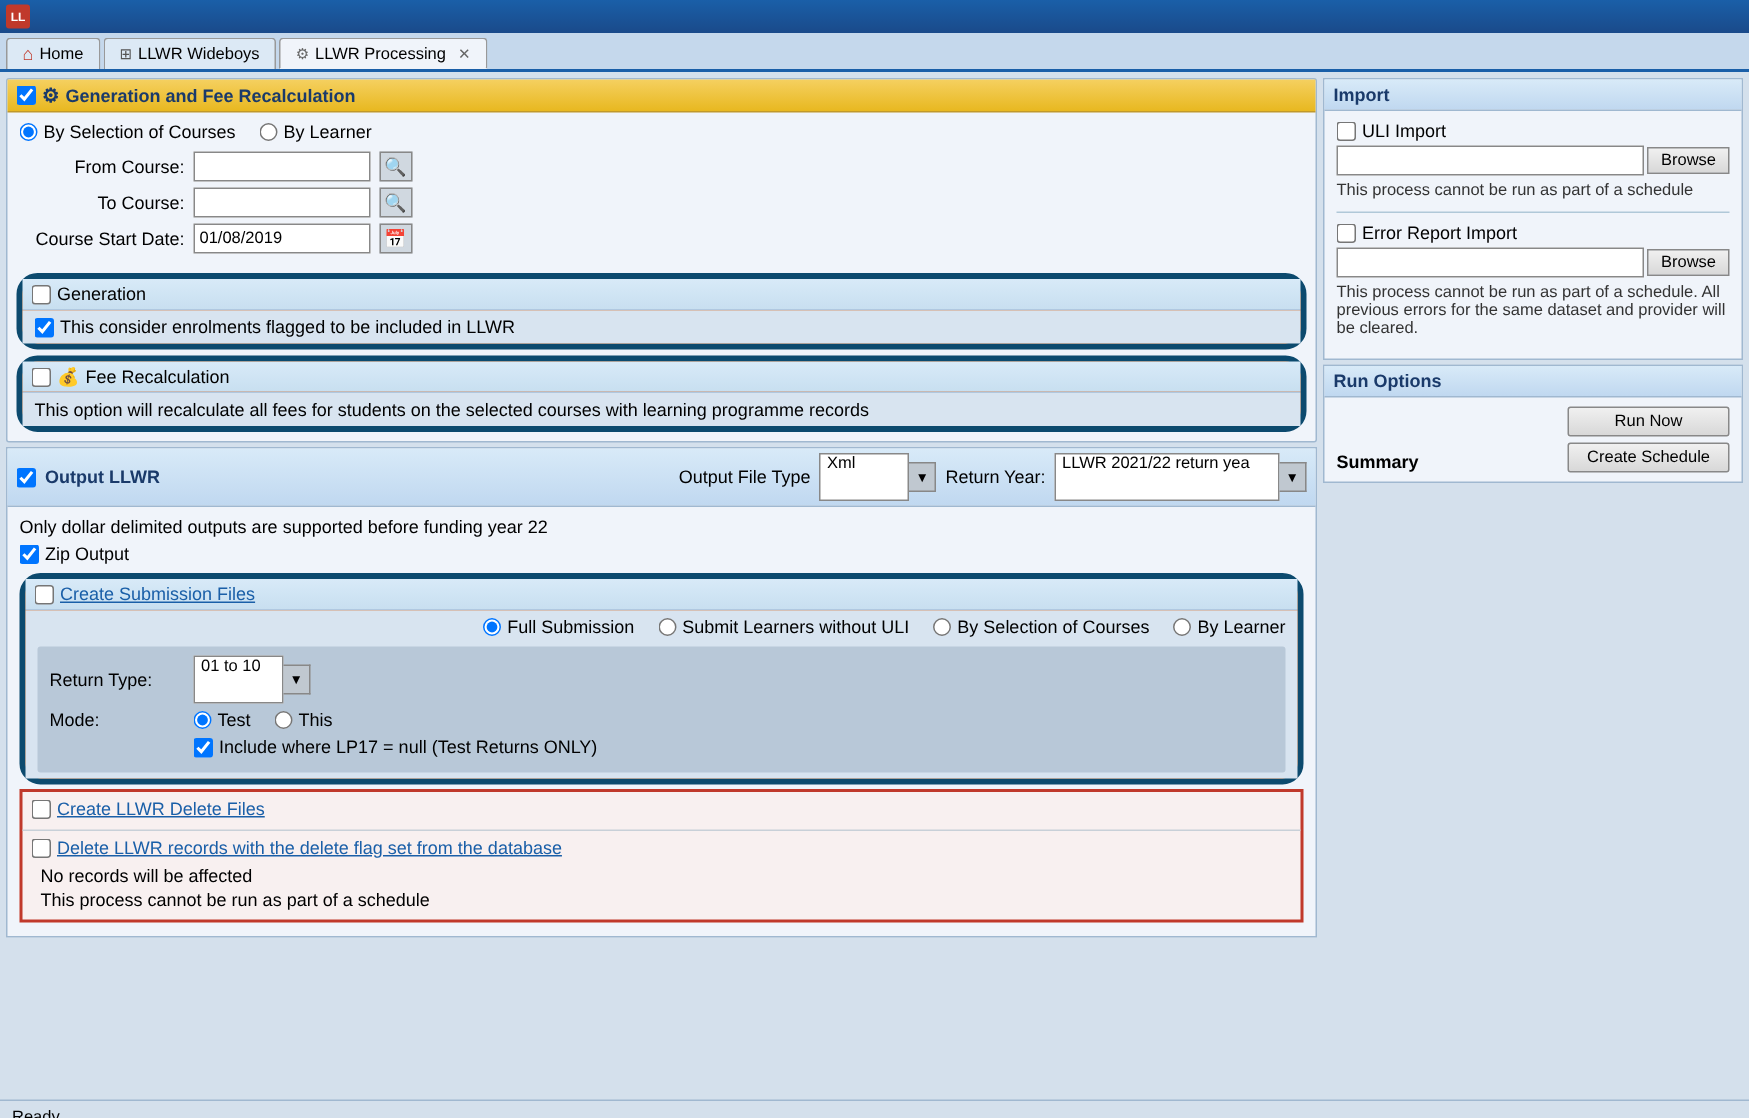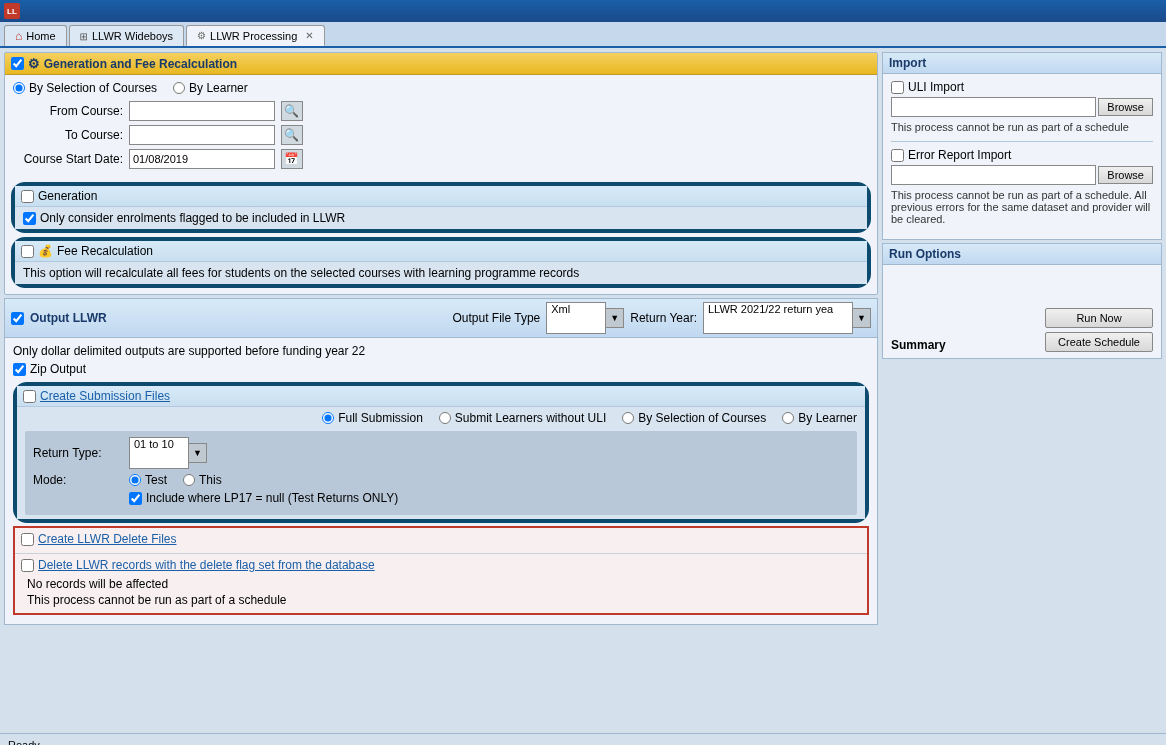--- a/index.html
+++ b/index.html
@@ -31,21 +31,21 @@
     .section-body { padding: 6px 8px; }
 
     
     .checkbox-label { display: flex; align-items: center; gap: 4px; cursor: pointer; }
     .radio-group { display: flex; gap: 16px; align-items: center; }
     .radio-label { display: flex; align-items: center; gap: 4px; cursor: pointer; }
 
     
     .form-row { display: flex; align-items: center; gap: 6px; margin-bottom: 4px; }
     .form-label { width: 110px; text-align: right; }
-    .form-input { width: 146px; height: 20px; border: 1px solid #888; padding: 0 3px; font-size: 11px; background: white; }
+    .form-input { width: 118px; height: 20px; border: 1px solid #888; padding: 0 3px; font-size: 11px; background: white; }
     .form-input-btn { background: #d0d8e0; border: 1px solid #888; height: 20px; width: 22px; cursor: pointer; display: flex; align-items: center; justify-content: center; }
 
     
     .output-section { border: 1px solid #a0b8d0; background: #f0f4fa; }
     .output-header { display: flex; align-items: center; padding: 3px 6px; background: linear-gradient(to bottom, #d8eaf8, #c0d8f0); border-bottom: 1px solid #a0b8d0; gap: 6px; }
     .output-header-title { font-weight: bold; color: #1a3a6a; }
     .output-header-right { margin-left: auto; display: flex; align-items: center; gap: 6px; }
 
     
     .btn { background: linear-gradient(to bottom, #f0f0f0, #d8d8d8); border: 1px solid #888; padding: 3px 12px; cursor: pointer; font-size: 11px; border-radius: 2px; }
@@ -143,21 +143,21 @@
 
       <div style="margin: 0 6px 4px 6px;">
         <div class="inner-section">
           <div class="inner-section-header">
             <input type="checkbox" style="">
             <span>Generation</span>
           </div>
           <div class="inner-section-body">
             <label class="checkbox-label">
               <input type="checkbox" checked="" style="">
-              <span>Only consider enrolments flagged to be included in LLWR</span>
+              <span>This consider enrolments flagged to be included in LLWR</span>
             </label>
           </div>
         </div>
       </div>
 
       <div style="margin: 0 6px 6px 6px;">
         <div class="inner-section">
           <div class="inner-section-header">
             <input type="checkbox" style="">
             <span style="font-size:12px;">💰</span>
@@ -315,21 +315,21 @@
       </div>
     </div>
 
     <div class="right-section">
       <div class="right-section-header">
         <span>Run Options</span>
       </div>
       <div class="right-section-body">
         <div style="display:flex; justify-content:space-between; align-items:flex-end;">
           <span style="font-weight:bold;">Summary</span>
-          <div style="display:flex; flex-direction:column; gap:4px;margin-top:37px;">
+          <div style="display:flex; flex-direction:column; gap:4px;">
             <button class="btn">Run Now</button>
             <button class="btn">Create Schedule</button>
           </div>
         </div>
       </div>
     </div>
 
   </div>
 
 </div>

